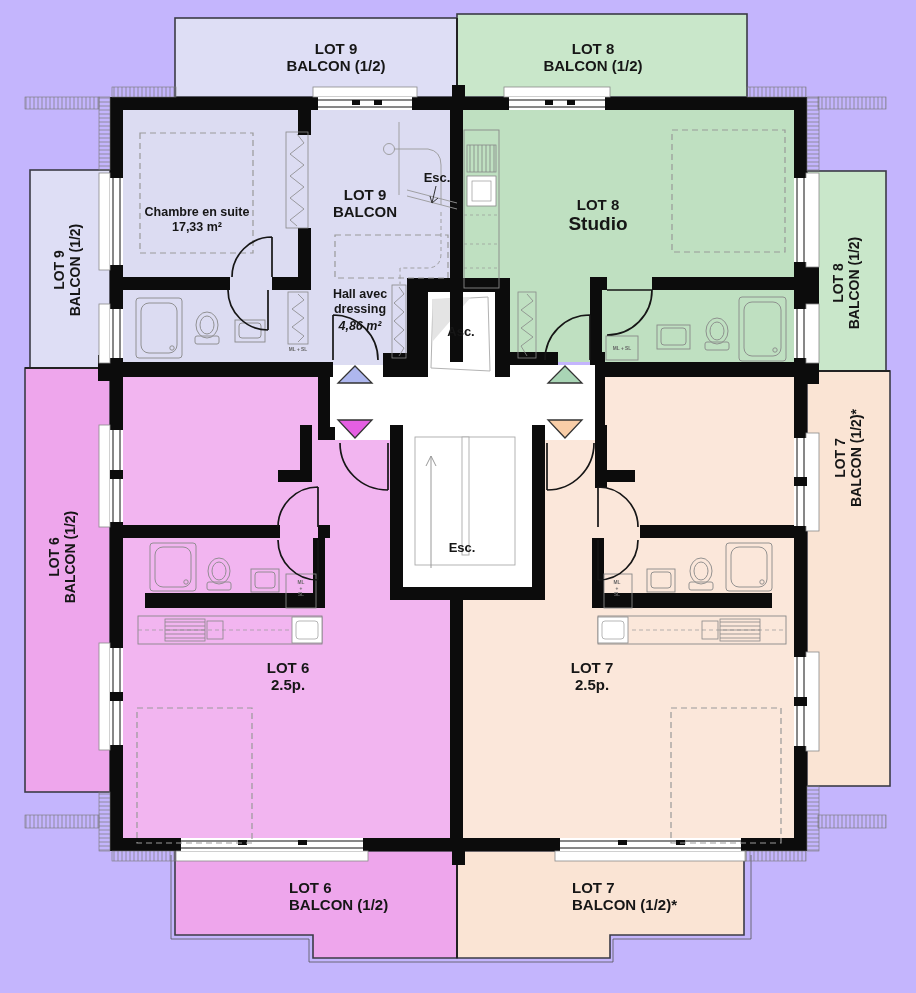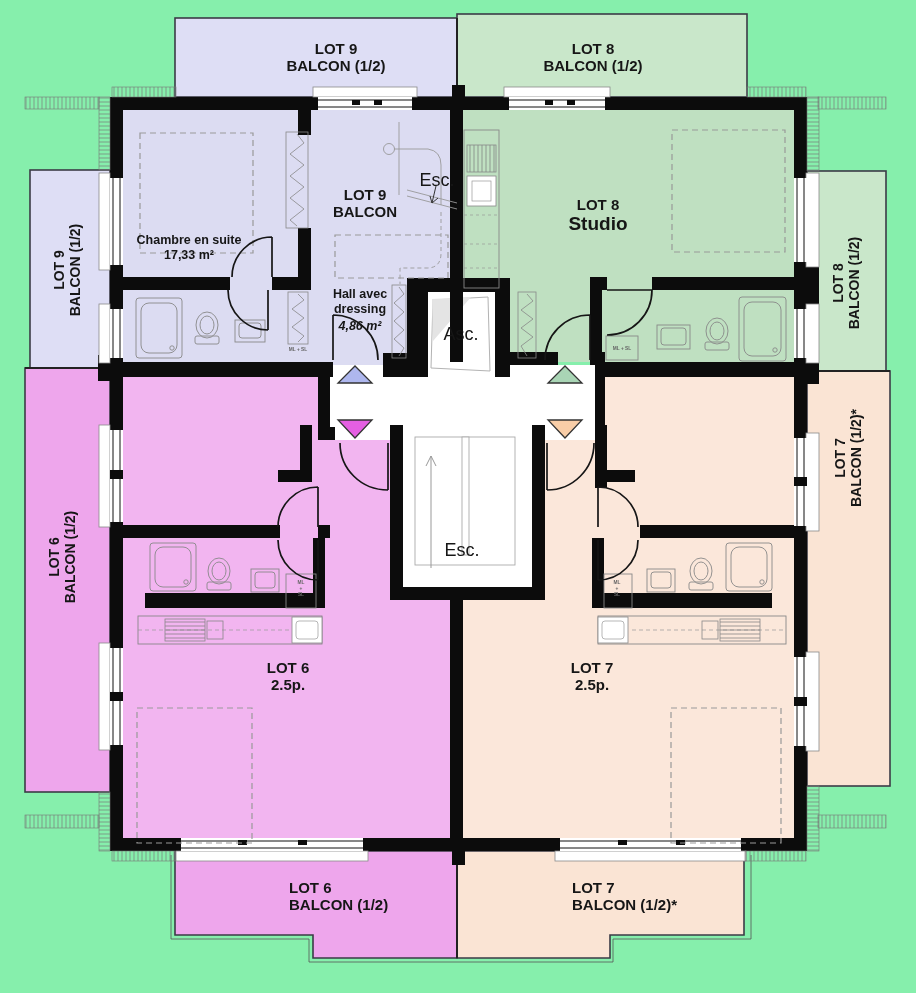--- a/index.html
+++ b/index.html
@@ -1,24 +1,24 @@
 <!DOCTYPE html>
 <html><head>
 <meta charset="utf-8">
 <style>
   html,body{margin:0;padding:0;background:#fff;}
-  #plan{position:relative;width:916px;height:993px;background:#86efac;overflow:hidden;
+  #plan{position:relative;width:916px;height:993px;background:#c4b5fd;overflow:hidden;
         font-family:"Liberation Sans",sans-serif;}
   #plan svg{position:absolute;left:0;top:0;}
   .lbl{position:absolute;font-weight:700;color:#161616;text-align:center;line-height:1.16;}
   .f15{font-size:15px;}
   .f14{font-size:14px;}
   .f13{font-size:19px;}
   .f12{font-size:12.5px;}
-  .reg{font-weight:400;font-size:18px;}
+  .reg{font-weight:700;font-size:13px;}
   .tiny{font-size:4.8px;font-weight:700;color:#666;line-height:1.25;text-align:center;}
   .rot{transform:rotate(-90deg);display:flex;flex-direction:column;align-items:center;justify-content:center;}
   .left-align{text-align:left;}
   .blk span{display:block;}
   .mt2{margin-top:3px;display:block;font-style:italic;}
 </style>
 </head>
 <body>
 
 <div id="plan">
@@ -348,21 +348,21 @@
 </div>
 <div class="lbl f15 blk left-align" style="left:289px;top:879px;width:200px;">
   <span>LOT 6</span>
   <span>BALCON (1/2)</span>
 </div>
 <div class="lbl f15 blk left-align" style="left:572px;top:879px;width:200px;">
   <span>LOT 7</span>
   <span>BALCON (1/2)*</span>
 </div>
 
-<div class="lbl f12 blk" style="left:109px;top:205px;width:160px;margin-top:28px;">
+<div class="lbl f12 blk" style="left:117px;top:205px;width:160px;">
   <span>Chambre en suite</span>
   <span>17,33 m²</span>
 </div>
 <div class="lbl f15 blk" style="left:300px;top:186px;width:130px;">
   <span>LOT 9</span>
   <span>BALCON</span>
 </div>
 <div class="lbl reg" style="left:415px;top:170px;width:44px;">Esc.</div>
 <div class="lbl blk" style="left:533px;top:196px;width:130px;">
   <span class="f15">LOT 8</span>

